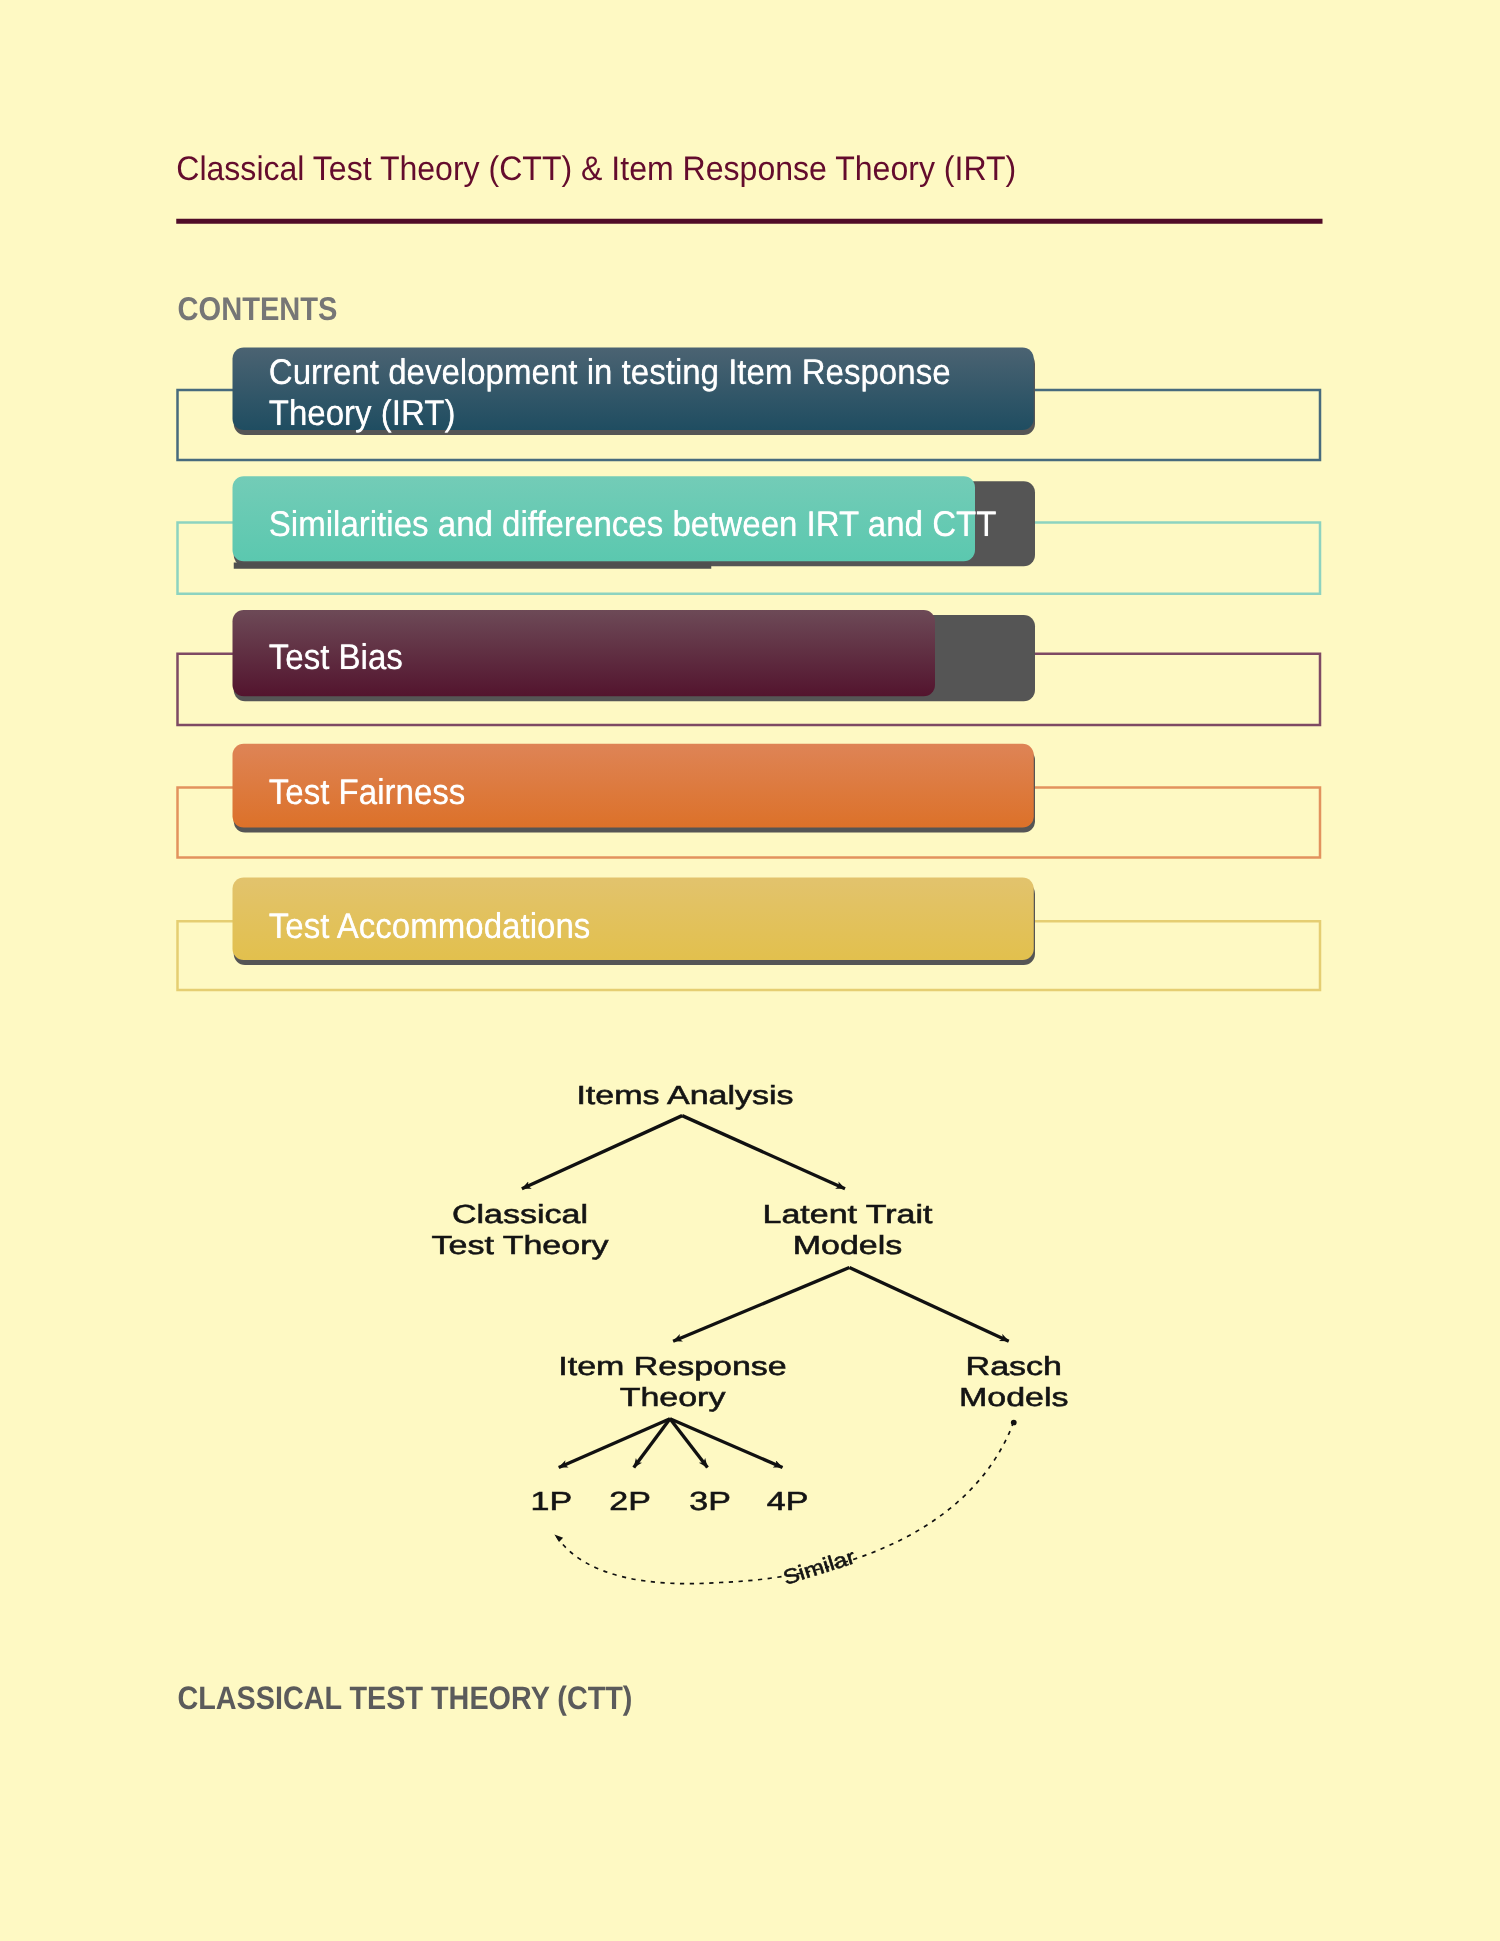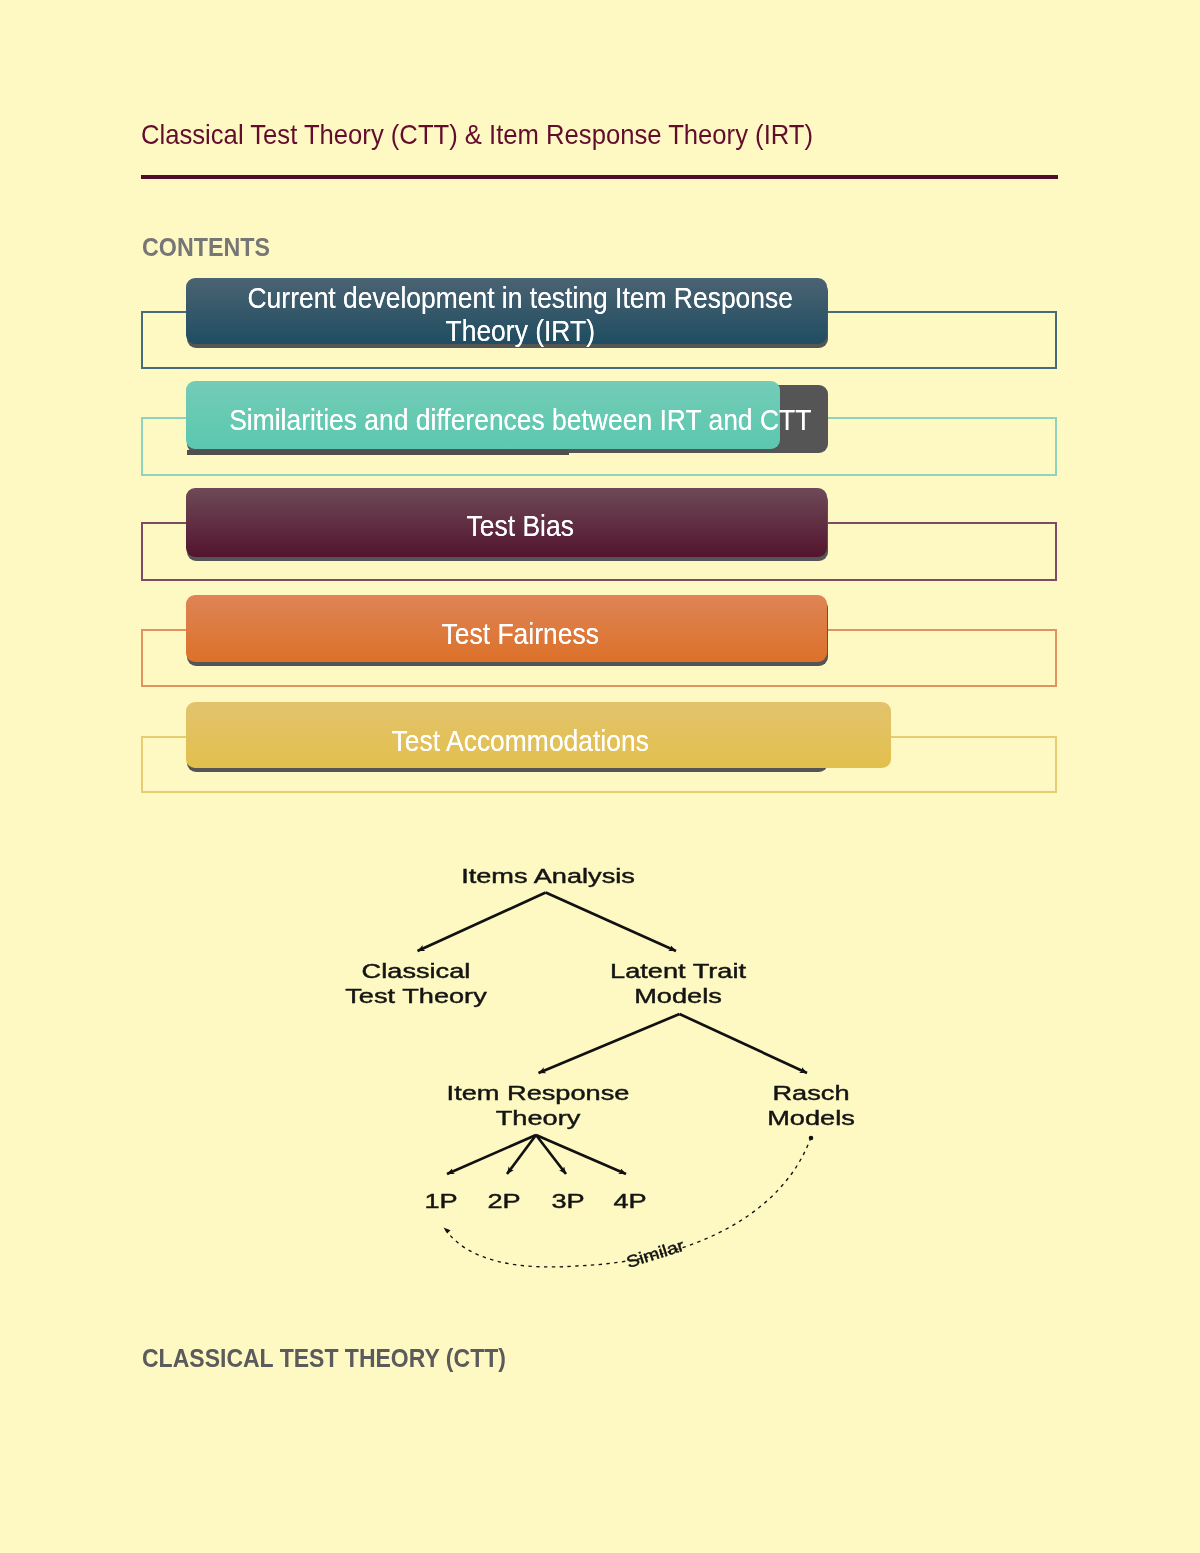--- a/index.html
+++ b/index.html
@@ -9,21 +9,21 @@
   .doc-title{position:absolute;left:141px;top:118.5px;font-size:27.2px;line-height:32px;color:#640c2d;white-space:nowrap;
              transform:scaleX(0.943) translateZ(0);transform-origin:0 0;-webkit-font-smoothing:antialiased;}
   .title-rule{position:absolute;left:141px;top:175px;width:917px;height:4px;background:#500d28;}
   .contents-head{position:absolute;left:142px;top:232px;font-size:26.3px;line-height:31px;font-weight:bold;color:#767676;
                  white-space:nowrap;transform:scaleX(0.885) translateZ(0);transform-origin:0 0;-webkit-font-smoothing:antialiased;}
   .section-head{position:absolute;left:142px;top:1343px;font-size:26px;line-height:31px;font-weight:bold;color:#5b5b5b;
                 white-space:nowrap;transform:scaleX(0.885) translateZ(0);transform-origin:0 0;-webkit-font-smoothing:antialiased;}
 
   .outline{position:absolute;box-sizing:border-box;border-style:solid;border-width:2px;background:transparent;}
   .chipshadow{position:absolute;border-radius:9px;background:#555555;}
-  .chip{position:absolute;box-sizing:border-box;border-radius:9px;color:#ffffff;font-size:28.6px;line-height:33px;text-align:center;}
+  .chip{position:absolute;box-sizing:border-box;border-radius:9px;color:#ffffff;font-size:28.6px;line-height:33px;}
   .chip .txt{position:absolute;left:29px;width:660px;transform:scaleX(0.925) translateZ(0);transform-origin:0 0;
              -webkit-font-smoothing:antialiased;text-shadow:0 0 0.6px rgba(255,255,255,0.9);}
 
   .extrashadow{position:absolute;background:#4f4f4f;}
 
   .diagram{position:absolute;left:0px;top:0px;}
 </style>
 </head>
 <body>
 
@@ -48,37 +48,37 @@
       <div class="chipshadow" style="left: 187px; top: 385px; width: 641px; height: 68px;"></div>
       <div class="extrashadow" style="left: 187px; top: 450px; width: 382px; height: 5px;"></div>
       <div class="chip" style="left: 186px; top: 381px; width: 594px; height: 68px; background: linear-gradient(rgb(115, 204, 183), rgb(91, 200, 175));">
         <div class="txt" style="top: 23px;">Similarities and differences between IRT and CTT</div>
       </div>
     </div>
 
     <div class="row">
       <div class="outline" style="left: 141px; top: 522px; width: 916px; height: 59px; border-color: rgb(126, 74, 100);"></div>
       <div class="chipshadow" style="left: 187px; top: 492px; width: 641px; height: 69px;"></div>
-      <div class="chip" style="left: 186px; top: 488px; width: 641px; height: 69px; background: linear-gradient(rgb(109, 74, 87), rgb(83, 20, 46));">
+      <div class="chip" style="left: 186px; top: 488px; width: 562px; height: 69px; background: linear-gradient(rgb(109, 74, 87), rgb(83, 20, 46));">
         <div class="txt" style="top: 22px;">Test Bias</div>
       </div>
     </div>
 
     <div class="row">
       <div class="outline" style="left: 141px; top: 629px; width: 916px; height: 58px; border-color: rgb(226, 146, 94);"></div>
       <div class="chipshadow" style="left: 187px; top: 599px; width: 641px; height: 67px;"></div>
       <div class="chip" style="left: 186px; top: 595px; width: 641px; height: 67px; background: linear-gradient(rgb(222, 132, 86), rgb(220, 113, 41)); padding-left: 12px;">
         <div class="txt" style="top: 23px;">Test Fairness</div>
       </div>
     </div>
 
     <div class="row">
       <div class="outline" style="left: 141px; top: 736px; width: 916px; height: 57px; border-color: rgb(229, 206, 114);"></div>
       <div class="chipshadow" style="left: 187px; top: 706px; width: 641px; height: 66px;"></div>
-      <div class="chip" style="left: 186px; top: 702px; width: 705px; height: 66px; background: linear-gradient(rgb(226, 195, 109), rgb(226, 192, 77));">
+      <div class="chip" style="left: 186px; top: 702px; width: 641px; height: 66px; background: linear-gradient(rgb(226, 195, 109), rgb(226, 192, 77));">
         <div class="txt" style="top: 23px;">Test Accommodations</div>
       </div>
     </div>
 
   </div>
 
   <div id="diagram-root" class="diagram">
     <svg width="1200" height="1553" viewBox="0 0 1200 1553">
       <defs>
         <marker id="ah" markerWidth="10" markerHeight="10" refX="7.2" refY="3.2" orient="auto" markerUnits="userSpaceOnUse">

